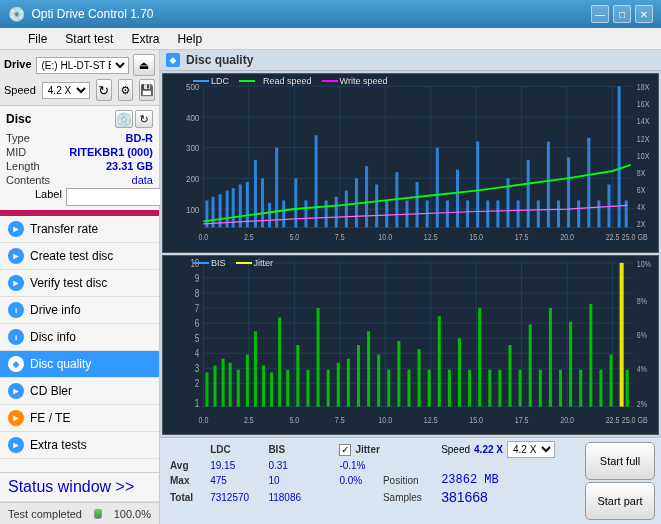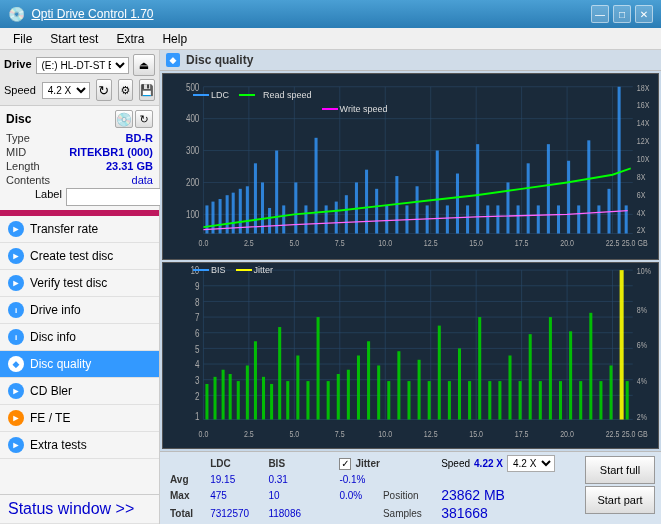--- a/index.html
+++ b/index.html
@@ -1,25 +1,25 @@
 <!DOCTYPE html>
 <html><head>
   <meta charset="utf-8">
   <style>
     * { margin: 0; padding: 0; box-sizing: border-box; }
     body { width: 661px; height: 524px; font-family: 'Segoe UI', Tahoma, sans-serif; font-size: 11px; background: #f0f0f0; overflow: hidden; }
 
     
     .titlebar { background: linear-gradient(to bottom, #4a9fd4, #2b7db5); color: white; height: 28px; display: flex; align-items: center; padding: 0 8px; user-select: none; }
-    .titlebar-title { flex: 1; font-size: 12px; text-decoration: underline; }
+    .titlebar-title { flex: 1; font-size: 12px; }
     .titlebar-buttons { display: flex; gap: 4px; }
     .titlebar-btn { width: 18px; height: 18px; border: 1px solid rgba(255,255,255,0.5); background: rgba(255,255,255,0.2); color: white; font-size: 10px; display: flex; align-items: center; justify-content: center; cursor: pointer; border-radius: 2px; }
 
     
-    .menubar { background: #f0f0f0; border-bottom: 1px solid #ccc; height: 22px; display: flex; align-items: center; padding: 0 5px; gap: 2px; }
+    .menubar { background: #f0f0f0; border-bottom: 1px solid #ccc; height: 22px; display: flex; align-items: center; padding: 0 20px; gap: 2px; }
     .menubar-item { padding: 2px 8px; cursor: pointer; font-size: 12px; border-radius: 2px; }
 
     
     .main { display: flex; height: calc(524px - 50px); }
 
     
     .sidebar { width: 160px; background: #f5f5f5; border-right: 1px solid #ccc; display: flex; flex-direction: column; }
 
     
     .drive-section { padding: 4px; border-bottom: 1px solid #ccc; background: #e8e8e8; }
@@ -62,21 +62,21 @@
     .chart-container { flex: 1; position: relative; background: #1a2a3a; border: 1px solid #555; }
     .chart-svg { width: 100%; height: 100%; }
 
     
     .stats-bar { background: #d8e4f0; border-top: 1px solid #bbb; padding: 2px 4px; display: flex; gap: 4px; align-items: flex-start; }
     .stats-table { font-size: 10px; border-collapse: collapse; flex: 1; }
     .stats-table td { padding: 1px 6px; }
     .stats-header { color: #333; font-weight: bold; }
     .stats-blue { color: #0000cc; margin-top: 20px; }
     .stats-right { display: flex; flex-direction: column; gap: 2px; align-items: flex-end; padding: 2px; }
-    .start-btn { width: 70px; height: 28px; background: linear-gradient(to bottom, #fff, #ddd); border: 1px solid #999; font-size: 11px; cursor: pointer; border-radius: 0; }
+    .start-btn { width: 70px; height: 38px; background: linear-gradient(to bottom, #fff, #ddd); border: 1px solid #999; font-size: 11px; cursor: pointer; border-radius: 5px; }
     .jitter-row { display: flex; align-items: center; gap: 4px; font-size: 10px; }
     .checkbox { width: 12px; height: 12px; border: 1px solid #888; background: white; display: flex; align-items: center; justify-content: center; }
     .speed-blue { color: #0000cc; font-weight: bold; }
     .speed-select-small { font-size: 10px; border: 1px solid #aaa; background: white; padding: 1px; }
   </style>
 </head>
 <body>
 
 <div class="titlebar">
   <span style="margin-right:6px; font-size:14px;">💿</span>
@@ -185,20 +185,27 @@
       <div class="nav-item">
         <div class="nav-icon nav-icon-blue">►</div>
         <span>Extra tests</span>
       </div>
     </div>
 
     <div class="nav-item" style="margin-top:auto; border-top:1px solid #ccc; font-size:16px; color:#0000cc;">
       <span>Status window &gt;&gt;</span>
     </div>
 
+    <div class="status-bar-bottom">
+      <span class="status-text">Test completed</span>
+      <div class="progress-bar-container">
+        <div class="progress-bar-fill" style="width:100%;"></div>
+      </div>
+      <span class="progress-pct">100.0%</span>
+    </div>
   </div>
 
   <div class="content">
 
     <div class="content-header">
       <div style="width:14px;height:14px;background:#3399ff;border-radius:2px;display:flex;align-items:center;justify-content:center;color:white;font-size:9px;">◆</div>
       <span class="content-title">Disc quality</span>
     </div>
 
     <div class="charts-area">
@@ -207,21 +214,21 @@
         
         <div style="position:absolute;top:2px;left:30px;display:flex;gap:10px;z-index:10;font-size:9px;color:#ddd;">
           <div style="display:flex;align-items:center;gap:2px;">
             <div style="width:16px;height:2px;background:#3399ff;"></div>
             <span>LDC</span>
           </div>
           <div style="display:flex;align-items:center;gap:8px;">
             <div style="width:16px;height:2px;background:#00ff00;"></div>
             <span>Read speed</span>
           </div>
-          <div style="display:flex;align-items:center;gap:2px;margin-top:28px;">
+          <div style="display:flex;align-items:center;gap:2px;">
             <div style="width:16px;height:2px;background:#ff00ff;"></div>
             <span>Write speed</span>
           </div>
         </div>
         <svg class="chart-svg" viewBox="0 0 490 145" preserveAspectRatio="none">
 
           <rect width="490" height="145" fill="#1a2a3a"></rect>
 
           <line x1="40" y1="10" x2="40" y2="125" stroke="#2a4a6a" stroke-width="0.5"></line>
           <line x1="85" y1="10" x2="85" y2="125" stroke="#2a4a6a" stroke-width="0.5"></line>
@@ -470,21 +477,21 @@
           <td></td>
           <td></td>
         </tr>
         <tr>
           <td class="stats-header">Max</td>
           <td class="stats-blue">475</td>
           <td class="stats-blue">10</td>
           <td></td>
           <td class="stats-blue">0.0%</td>
           <td style="font-size:10px; color:#333;">Position</td>
-          <td style="font-size:14px; color:#0000cc;">23862 MB</td>
+          <td style="font-size:12px; color:#0000cc;font-family:Liberation Mono, monospace;">23862 MB</td>
         </tr>
         <tr>
           <td class="stats-header">Total</td>
           <td class="stats-blue">7312570</td>
           <td class="stats-blue">118086</td>
           <td></td>
           <td></td>
           <td style="font-size:10px; color:#333;">Samples</td>
           <td style="font-size:14px; color:#0000cc;">381668</td>
         </tr>

